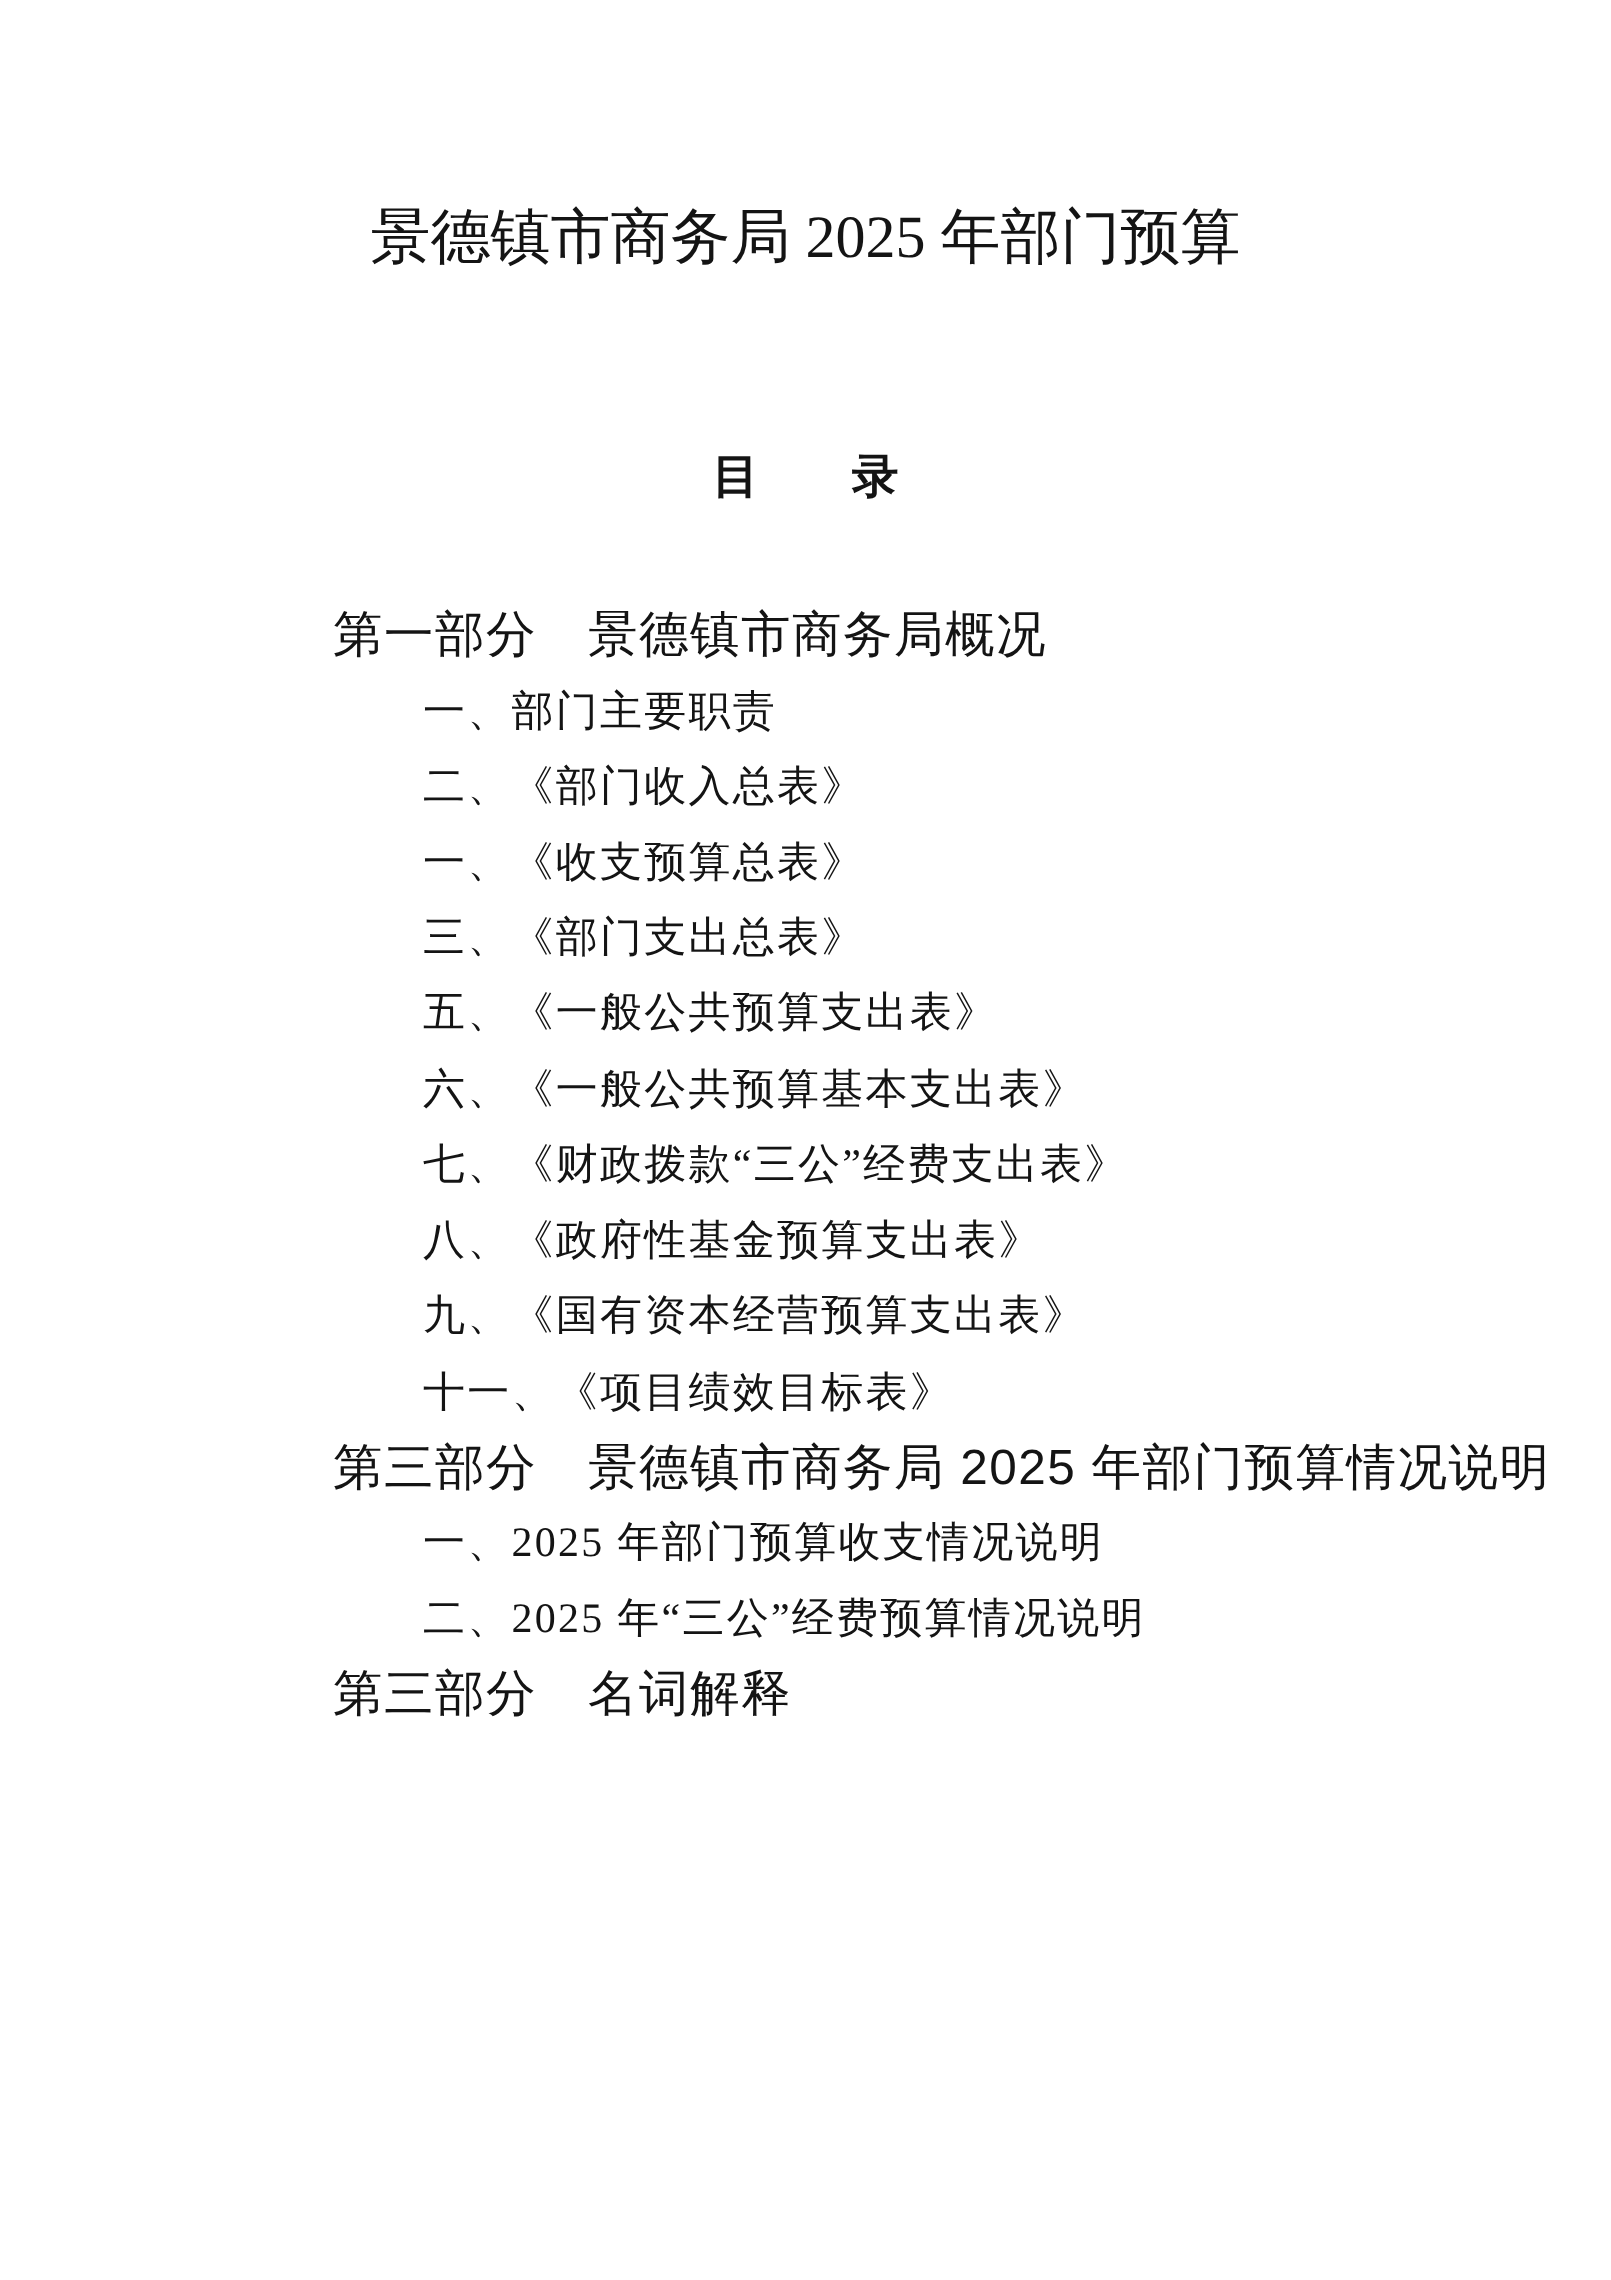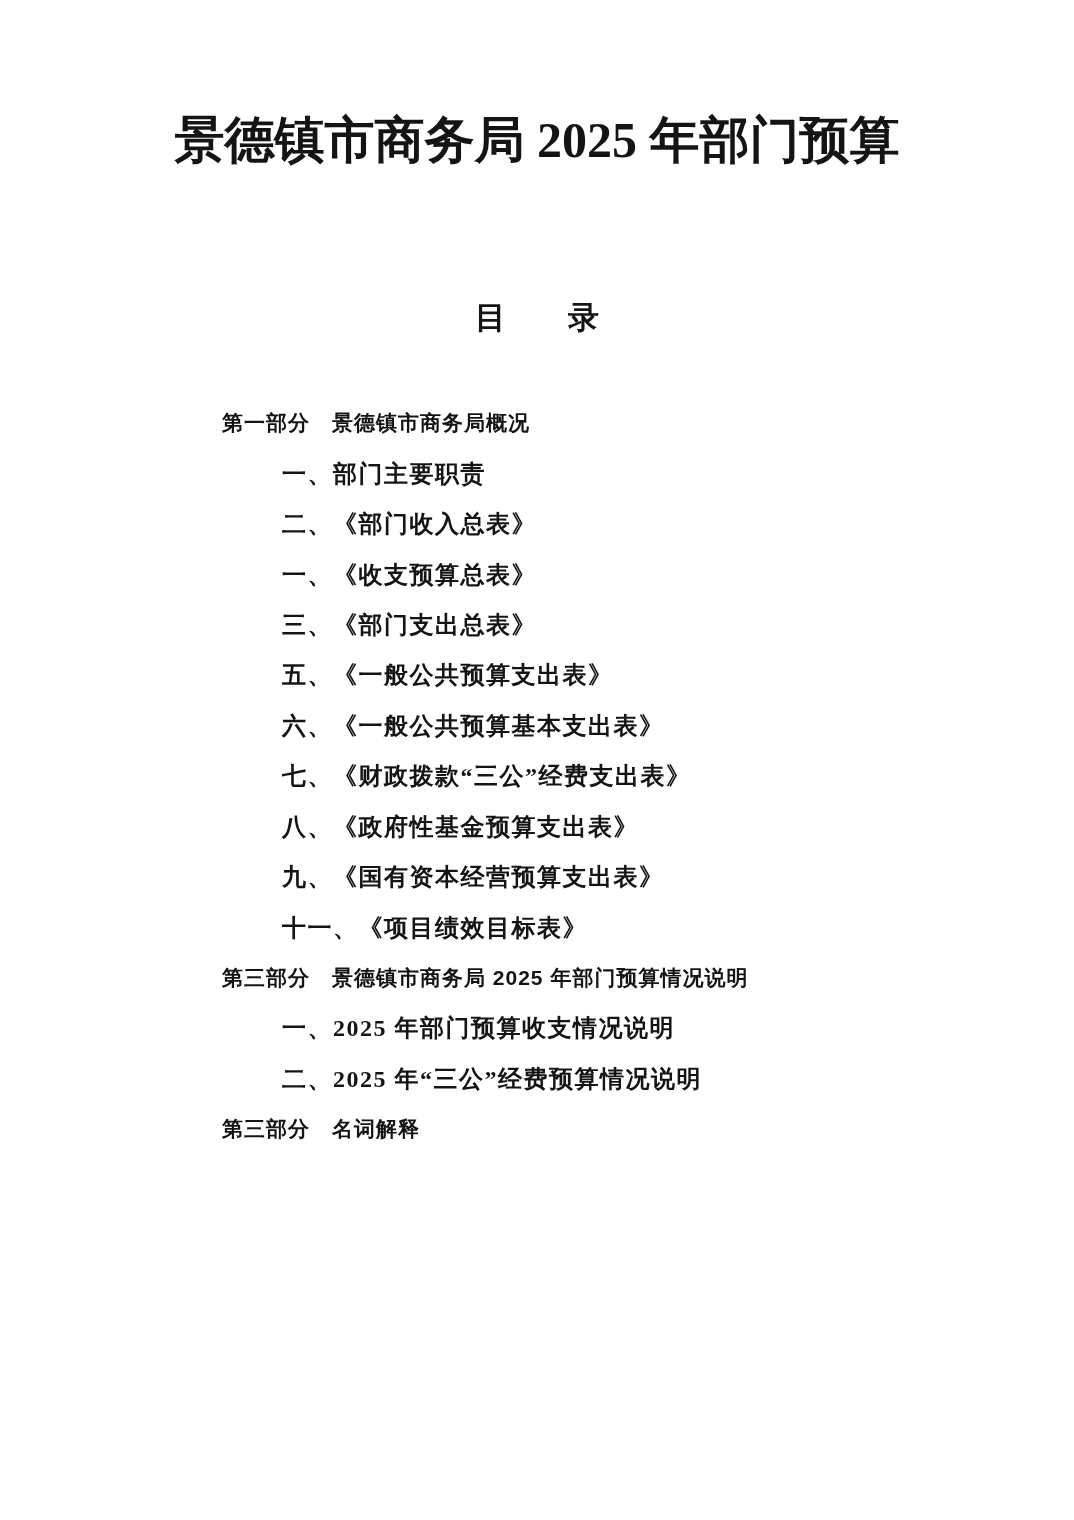--- a/index.html
+++ b/index.html
@@ -11,28 +11,28 @@
     position: relative;
     width: 1074px;
     height: 1520px;
     background: #ffffff;
     color: #141414;
     overflow: hidden;
     font-family: "Liberation Serif", "DejaVu Serif", serif;
   }
   .doc-title {
     position: absolute;
-    top: 112px;
+    top: 130px;
     left: 0;
     width: 1074px;
     margin: 0;
     text-align: center;
     font-family: "Liberation Serif", "DejaVu Serif", serif;
-    font-size: 50px;
-    font-weight: 700;
+    font-size: 40px;
+    font-weight: 400;
     line-height: 56px;
     letter-spacing: 0px;
     white-space: pre;
   }
   .toc-heading {
     position: absolute;
     top: 296px;
     left: 0;
     width: 1074px;
     margin: 0;
@@ -50,28 +50,28 @@
     width: 790px;
   }
   .toc-line {
     height: 50.45px;
     display: flex;
     align-items: center;
     white-space: pre;
   }
   .toc-line.part {
     font-family: "Liberation Sans", "DejaVu Sans", sans-serif;
-    font-size: 21px;
-    font-weight: 700;
+    font-size: 33px;
+    font-weight: 400;
     letter-spacing: 1px;
   }
   .toc-line.item {
     font-family: "Liberation Serif", "DejaVu Serif", serif;
-    font-size: 24px;
-    font-weight: 700;
+    font-size: 28px;
+    font-weight: 400;
     letter-spacing: 1.5px;
     padding-left: 60px;
   }
 </style>
 </head>
 <body>
 
 <div class="page">
   <h1 class="doc-title">景德镇市商务局 2025 年部门预算</h1>
 

